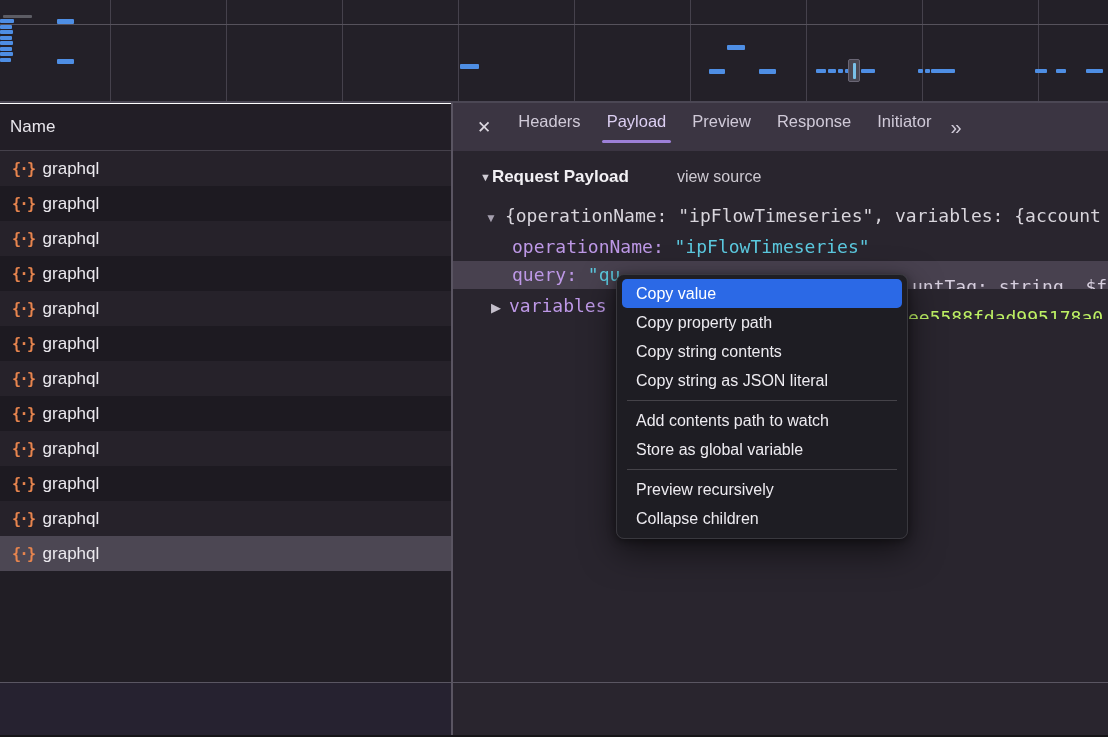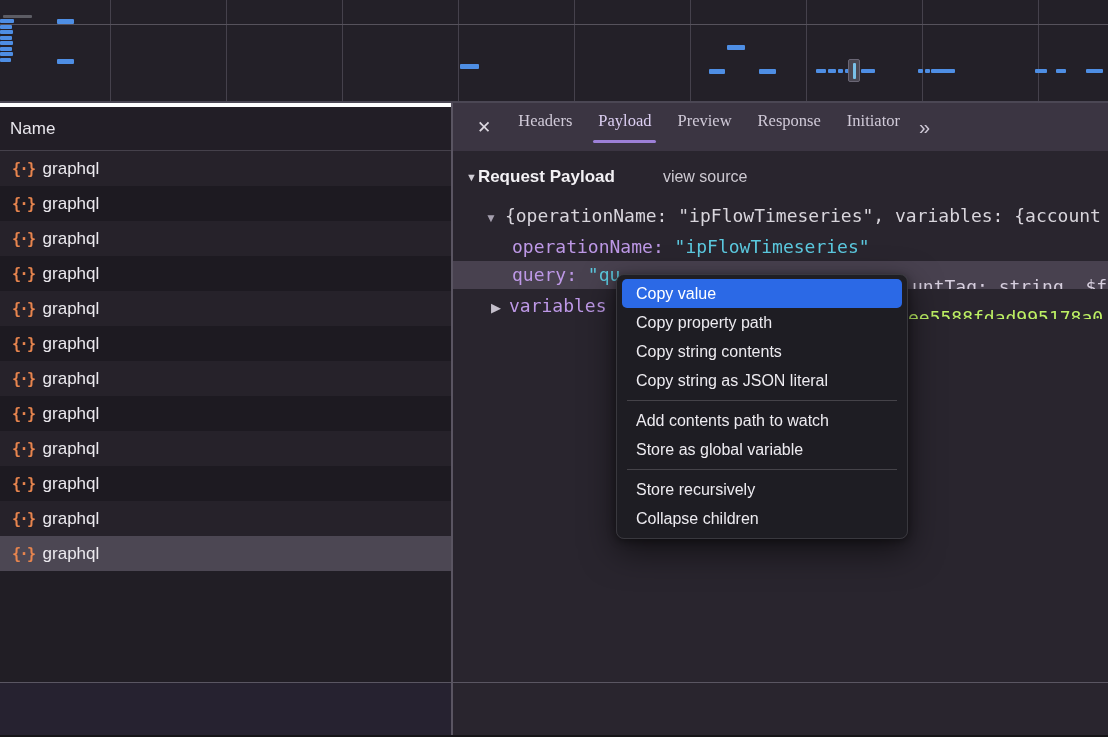--- a/index.html
+++ b/index.html
@@ -15,21 +15,21 @@
   .vline{position:absolute;top:0;bottom:0;width:1px;background:#45414c;}
   .hline{position:absolute;left:0;right:0;height:1px;background:#56525c;}
   .ov-bar{position:absolute;border-radius:1px;}
   .ov-bar.blue{background:#4e8ee4;}
   .ov-bar.gray{background:#5c5c64;}
   #ov-box{position:absolute;background:#4a4752;border:1px solid #6a6675;border-radius:2px;}
   #ov-box-inner{position:absolute;background:#79c0e8;border-radius:1px;}
   
   #name-header{
     position:absolute;left:0;top:103px;width:451px;height:48px;background:#221e26;
-    border-top:4px solid #ffffff;border-bottom:1px solid #45414b;
+    border-top:1px solid #ffffff;border-bottom:1px solid #45414b;
     color:#e8e6ec;font-size:17px;display:flex;align-items:center;padding-left:10px;
   }
   #request-list{position:absolute;left:0;top:151px;width:451px;height:531px;background:#211e25;overflow:hidden;}
   .req-row{height:35px;display:flex;align-items:center;padding-left:12px;color:#eceaef;font-size:17px;cursor:default;}
   .req-row.odd{background:#26222a;}
   .req-row.even{background:#1d1a21;}
   .req-row.selected{background:#4c4753;}
   .req-icon{color:#e8854e;font-family:"DejaVu Sans Mono",monospace;font-weight:bold;font-size:15px;letter-spacing:-1.5px;margin-right:8px;}
   
   #v-divider{position:absolute;left:451px;top:103px;width:2px;bottom:0;background:#5a5562;}
@@ -39,21 +39,21 @@
     display:flex;align-items:center;color:#d0cad8;font-size:16.5px;
   }
   #close-x{margin-left:24px;margin-right:14px;font-size:17px;color:#dcd8e0;cursor:pointer;}
   .tab{position:relative;height:48px;display:flex;align-items:center;padding:0 13px;cursor:pointer;white-space:nowrap;}
   .tab.selected{color:#dccff2;}
   .tab.selected::after{content:"";position:absolute;left:8px;right:8px;bottom:2px;height:3px;border-radius:2px;background:#9d80d8;}
   #tab-overflow{font-size:20px;padding:0 6px;color:#d0cad8;cursor:pointer;}
   
   #payload{position:absolute;left:453px;top:151px;right:0;height:531px;background:#29252e;overflow:hidden;}
   .prow{position:absolute;left:0;right:0;white-space:nowrap;overflow:hidden;}
-  #rp-title{top:12px;height:28px;line-height:28px;color:#f2f0f4;font-size:17px;font-weight:bold;padding-left:13px;}
+  #rp-title{top:12px;height:28px;line-height:28px;color:#f2f0f4;font-size:17px;font-weight:bold;padding-left:27px;}
   #rp-title .tri{font-size:11px;color:#cfccd4;font-weight:normal;vertical-align:1px;margin-right:1px;}
   #view-source{font-weight:normal;color:#cdc9d1;font-size:16px;margin-left:48px;cursor:pointer;}
   .mono{font-family:"DejaVu Sans Mono",monospace;font-size:18px;color:#d8d5dc;}
   #row-preview{top:51px;height:27px;line-height:27px;padding-left:32px;}
   #row-preview .tri{color:#a59fae;font-size:12px;margin-right:8px;font-family:"Liberation Sans",sans-serif;}
   #row-op{top:82px;height:27px;line-height:27px;padding-left:59px;}
   #row-query{top:110px;height:28px;line-height:28px;padding-left:59px;background:#48414f;}
   #row-vars{top:141px;height:27px;line-height:27px;padding-left:38px;}
   #row-vars .tri{color:#c5c0cc;font-size:13px;margin-right:8px;font-family:"Liberation Sans",sans-serif;}
   .key{color:#bd98e6;}
@@ -174,21 +174,21 @@
       <div class="req-row selected">
         <span class="req-icon">{·}</span>
         <span>graphql</span>
       </div>
     </div>
 
   <div id="v-divider"></div>
 
   <div id="tabbar">
     <span id="close-x">✕</span>
-    <span id="tabs-container" style="display:flex;height:60px;font-family:Liberation Serif, serif;">
+    <span id="tabs-container" style="display:flex;height:60px;">
         <div class="tab">Headers</div>
         <div class="tab selected">Payload</div>
         <div class="tab">Preview</div>
         <div class="tab">Response</div>
         <div class="tab">Initiator</div>
       </span>
     <span id="tab-overflow">»</span>
   </div>
 
   <div id="payload">
@@ -221,17 +221,17 @@
 
   <div id="context-menu">
       <div class="menu-item highlighted">Copy value</div>
       <div class="menu-item">Copy property path</div>
       <div class="menu-item">Copy string contents</div>
       <div class="menu-item">Copy string as JSON literal</div>
       <div class="menu-sep"></div>
       <div class="menu-item">Add contents path to watch</div>
       <div class="menu-item">Store as global variable</div>
       <div class="menu-sep"></div>
-      <div class="menu-item">Store recursively</div>
+      <div class="menu-item">Preview recursively</div>
       <div class="menu-item">Collapse children</div>
     </div>
 
 </div>
 
 </body></html>

